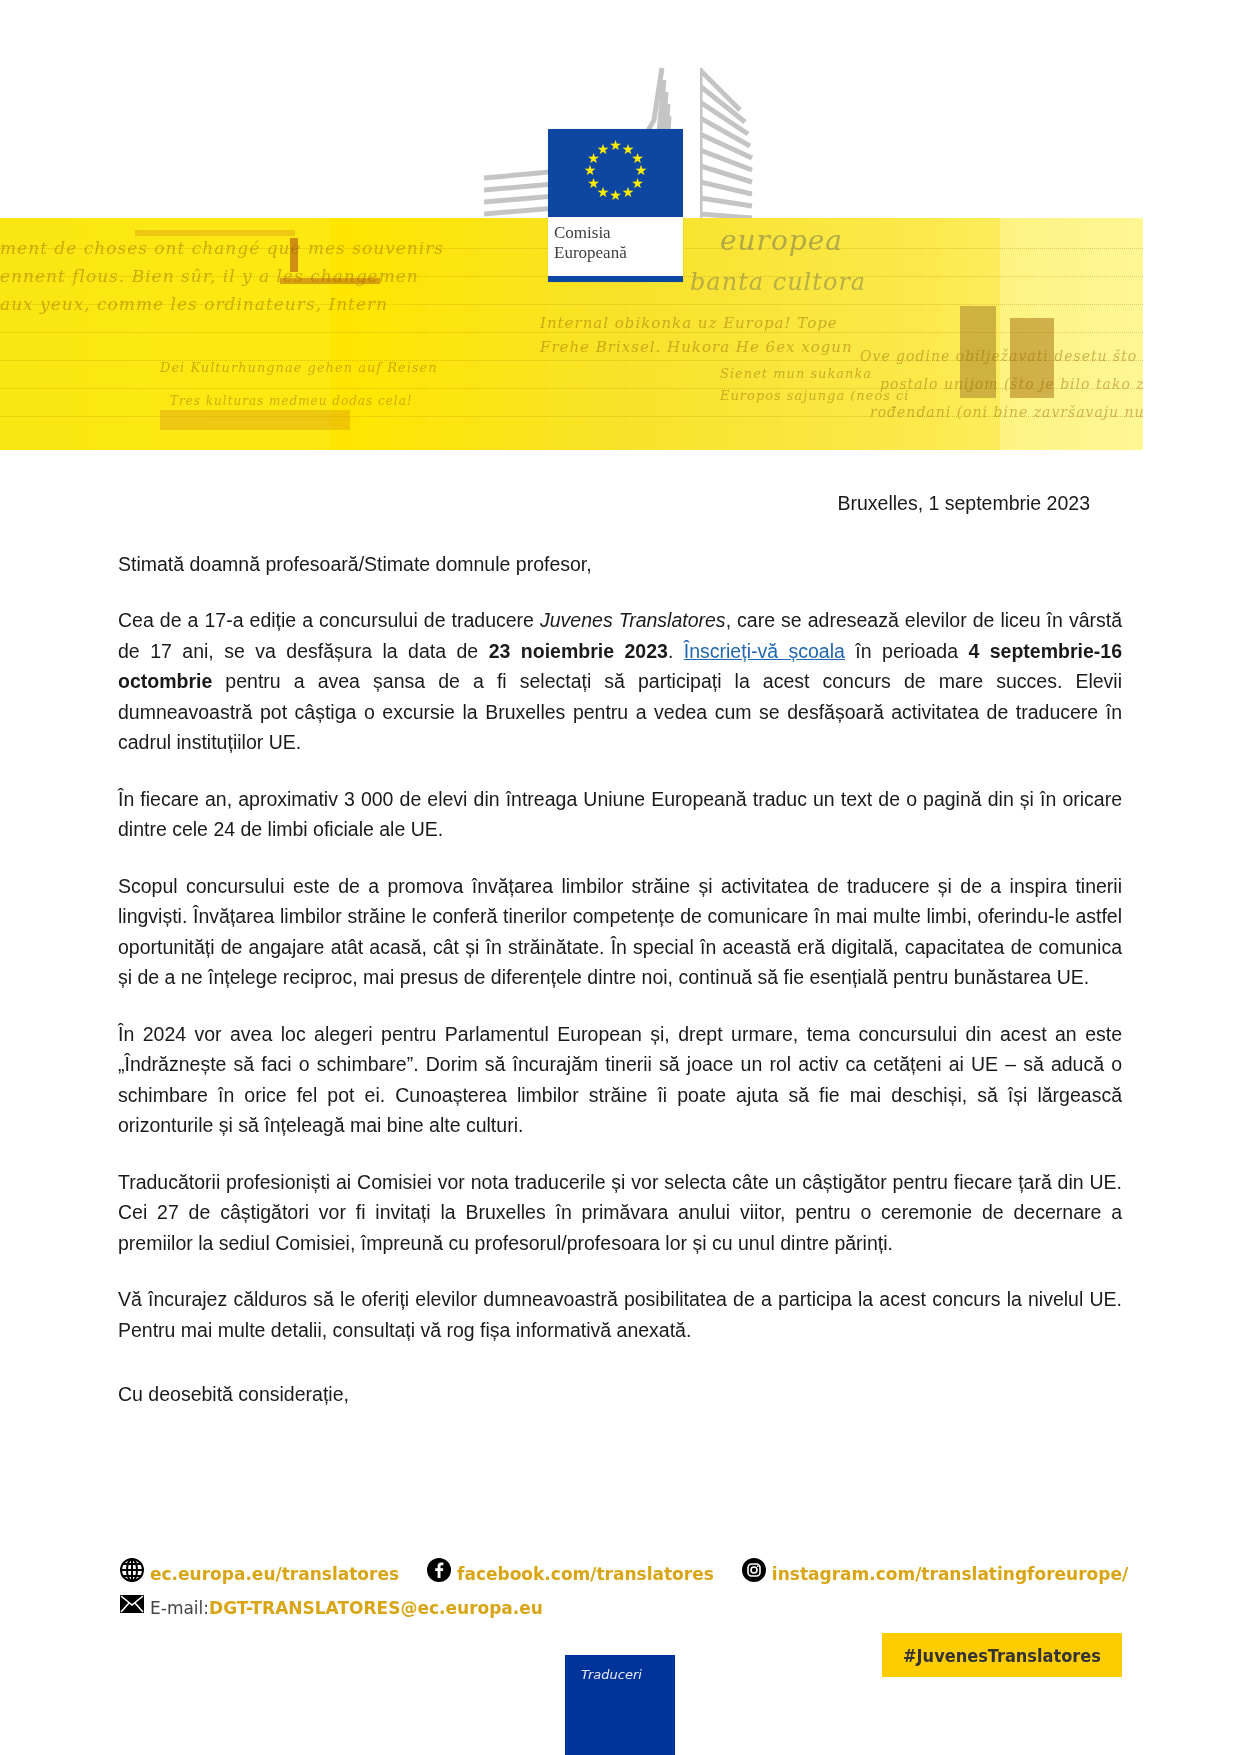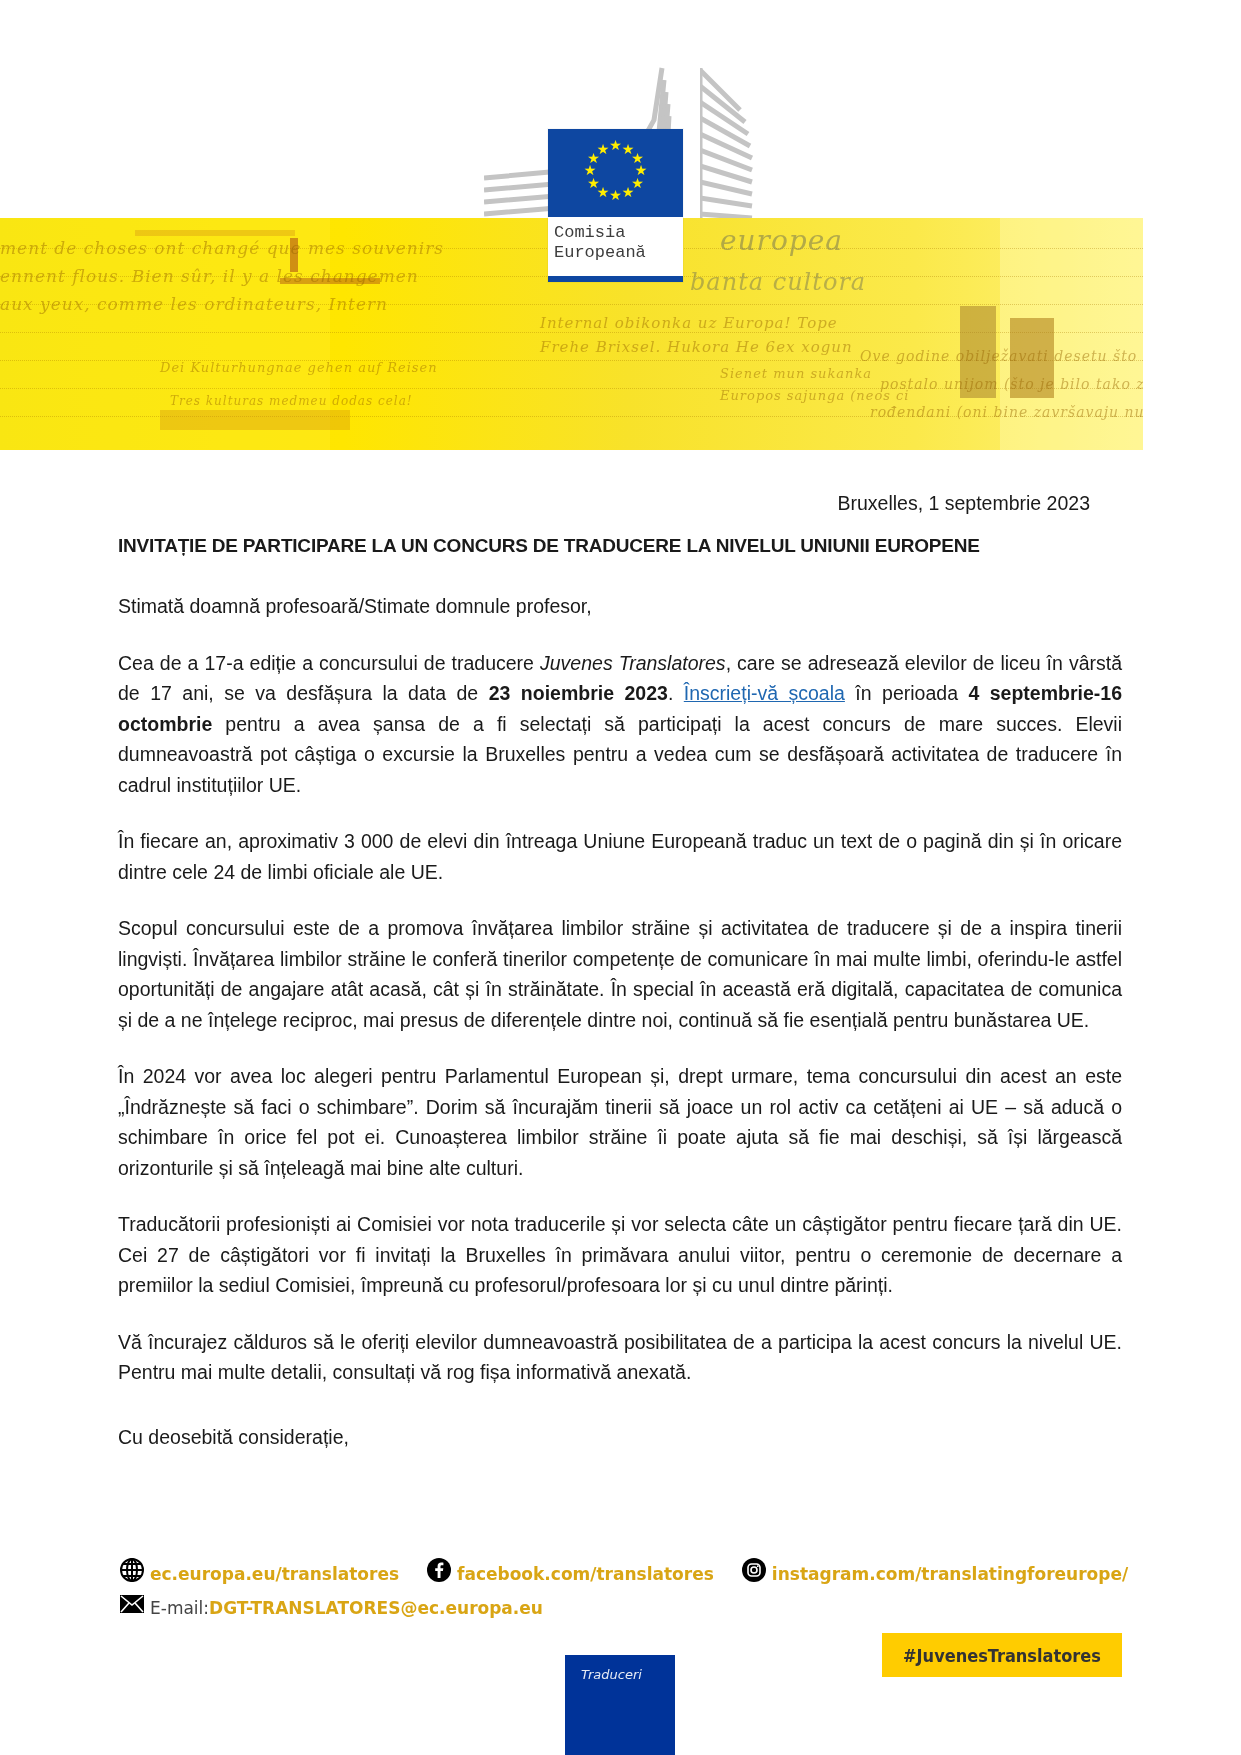--- a/index.html
+++ b/index.html
@@ -18,21 +18,21 @@
   .banner .patch { position: absolute; background: rgba(255,255,200,0.35); }
 
   
   .logo-building { position: absolute; left: 484px; top: 60px; width: 240px; height: 170px; }
   .logo-building svg { width: 100%; height: 100%; }
   .logo-building-right { position: absolute; left: 700px; top: 60px; width: 60px; height: 170px; }
   .logo-box { position: absolute; left: 548px; top: 129px; width: 135px; height: 153px; z-index: 3;
               background: #ffffff; box-shadow: 0 0 0 1px rgba(0,0,0,0.03); }
   .logo-flag { position: absolute; left: 0; top: 0; width: 135px; height: 88px; background: #0e47a1; }
   .logo-flag svg { width: 100%; height: 100%; }
-  .logo-text { position: absolute; left: 6px; top: 94px; font-family: Liberation Mono, monospace;
+  .logo-text { position: absolute; left: 6px; top: 94px; font-family: Liberation Serif, serif;
                font-size: 17px; line-height: 20px; color: #3d3d3d; }
   .logo-bar { position: absolute; left: 0; bottom: 0; width: 135px; height: 6px; background: #0e47a1; }
 
   
   .page { position: absolute; left: 118px; top: 480px; width: 1004px;
           font-family: "Liberation Sans", sans-serif; font-size: 19.5px; line-height: 30.5px; }
   .date { text-align: right; padding-right: 32px; margin: 8px 0 0 0; }
   .title { font-weight: bold; font-size: 19px; margin: 12px 0 0 0; letter-spacing: -0.2px; }
   .greeting { margin: 30px 0 0 0; }
   .para { text-align: justify; margin: 26px 0 0 0; }
@@ -146,21 +146,20 @@
   </div>
   <div class="logo-text">
     <div>Comisia</div>
     <div>Europeană</div>
   </div>
   <div class="logo-bar"></div>
 </div>
 
 <div class="page">
   <p class="date">Bruxelles, 1 septembrie 2023</p>
-  <p class="title">INVITAȚIE DE PARTICIPARE LA UN CONCURS DE TRADUCERE LA NIVELUL UNIUNII EUROPENE</p>
   <p class="greeting">Stimată doamnă profesoară/Stimate domnule profesor,</p>
 
   <p class="para">
     <span>Cea de a 17-a ediție a concursului de traducere </span><i>Juvenes Translatores</i><span>, care se adresează elevilor de liceu în vârstă de 17 ani, se va desfășura la data de </span><b>23 noiembrie 2023</b><span>. </span><a class="link">Înscrieți-vă școala</a><span> în perioada </span><b>4 septembrie-16 octombrie</b><span> pentru a avea șansa de a fi selectați să participați la acest concurs de mare succes. Elevii dumneavoastră pot câștiga o excursie la Bruxelles pentru a vedea cum se desfășoară activitatea de traducere în cadrul instituțiilor UE.</span>
   </p>
 
   <p class="para">În fiecare an, aproximativ 3 000 de elevi din întreaga Uniune Europeană traduc un text de o pagină din și în oricare dintre cele 24 de limbi oficiale ale UE.</p>
   <p class="para">Scopul concursului este de a promova învățarea limbilor străine și activitatea de traducere și de a inspira tinerii lingviști. Învățarea limbilor străine le conferă tinerilor competențe de comunicare în mai multe limbi, oferindu-le astfel oportunități de angajare atât acasă, cât și în străinătate. În special în această eră digitală, capacitatea de comunica și de a ne înțelege reciproc, mai presus de diferențele dintre noi, continuă să fie esențială pentru bunăstarea UE.</p>
   <p class="para">În 2024 vor avea loc alegeri pentru Parlamentul European și, drept urmare, tema concursului din acest an este „Îndrăznește să faci o schimbare”. Dorim să încurajăm tinerii să joace un rol activ ca cetățeni ai UE – să aducă o schimbare în orice fel pot ei. Cunoașterea limbilor străine îi poate ajuta să fie mai deschiși, să își lărgească orizonturile și să înțeleagă mai bine alte culturi.</p>
   <p class="para">Traducătorii profesioniști ai Comisiei vor nota traducerile și vor selecta câte un câștigător pentru fiecare țară din UE. Cei 27 de câștigători vor fi invitați la Bruxelles în primăvara anului viitor, pentru o ceremonie de decernare a premiilor la sediul Comisiei, împreună cu profesorul/profesoara lor și cu unul dintre părinți.</p>

